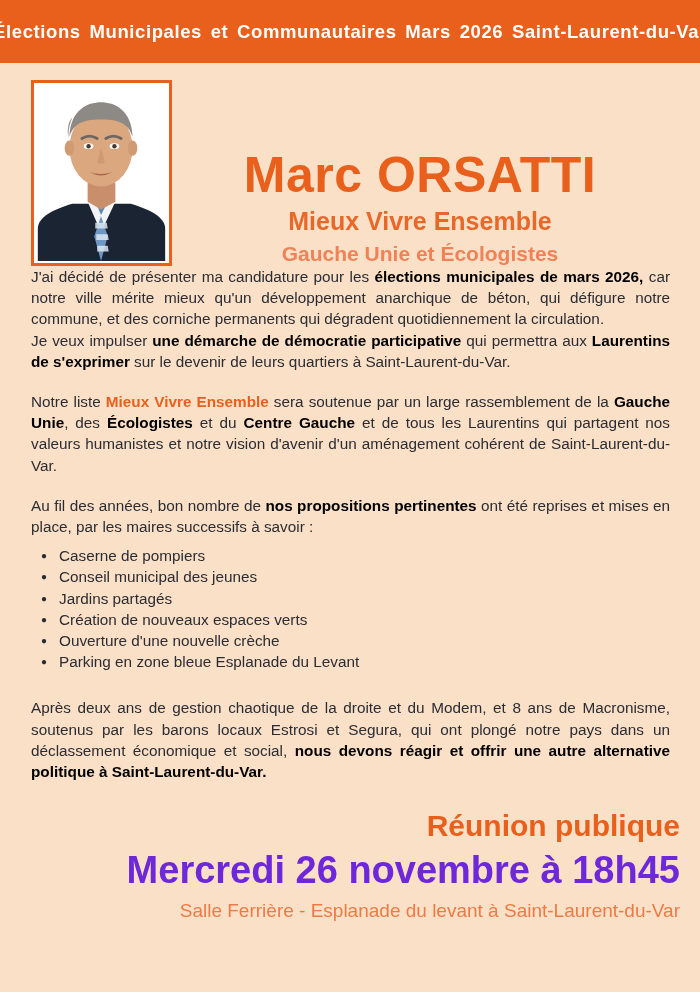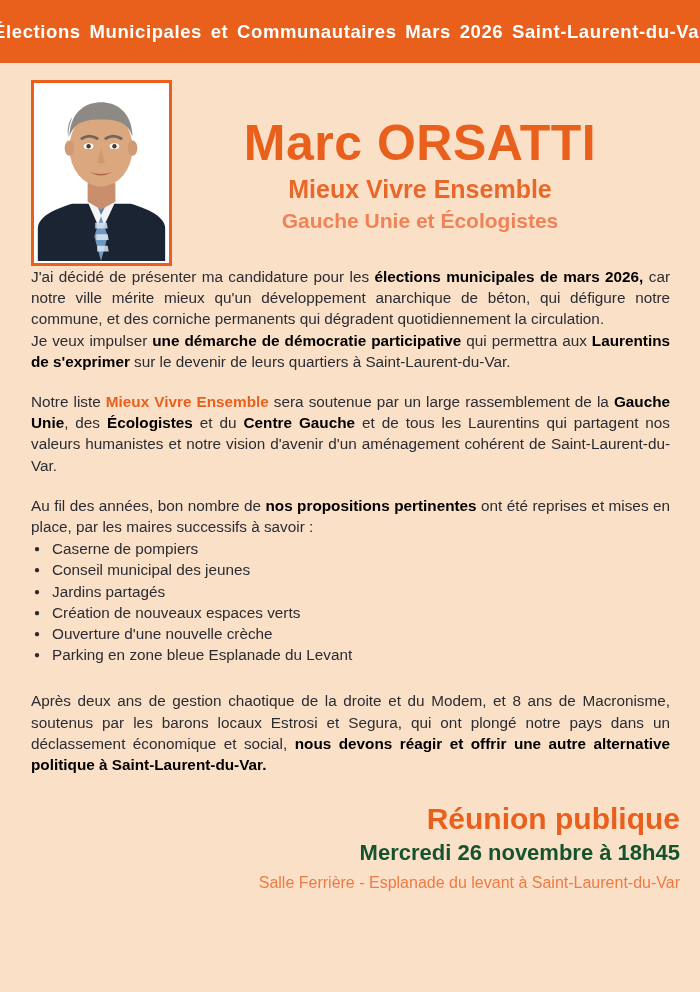--- a/index.html
+++ b/index.html
@@ -39,21 +39,21 @@
     font-size: 18.5px;
     font-weight: bold;
     letter-spacing: 0.6px;
     word-spacing: 3px;
     white-space: nowrap;
   }
 
   
   .masthead {
     display: flex;
-    align-items: center;
+    align-items: flex-end;
     padding: 17px 38px 0 31px;
     box-sizing: border-box;
   }
 
   .photo-frame {
     width: 141px;
     height: 186px;
     border: 3px solid #e8601c;
     background: #ffffff;
     box-sizing: border-box;
@@ -117,21 +117,21 @@
     margin: 0;
   }
   .para + .para { margin-top: 19px; }
   .para.nogap + .para.nogap { margin-top: 0; }
 
   .hl-blue   { color: #000000; font-weight: bold; }
   .hl-orange { color: #e8601c; font-weight: bold; }
 
   .prop-list {
     list-style: none;
-    margin: 1px;
+    margin: 8px;
     padding: 0;
   }
   .prop-item {
     font-size: 15.3px;
     line-height: 21.2px;
     color: #2a2c33;
     position: relative;
     padding-left: 20px;
   }
   .prop-item::before {
@@ -150,28 +150,28 @@
     margin-top: 26px;
     padding: 0 20px;
   }
   .meeting-title {
     font-size: 30px;
     font-weight: bold;
     color: #e8601c;
     line-height: 1.22;
   }
   .meeting-date {
-    font-size: 22px;
-    font-weight: bold;
-    color: #14532d;
+    font-size: 38px;
+    font-weight: bold;
+    color: #6d28d9;
     line-height: 1.22;
     margin-top: 2px;
   }
   .meeting-place {
-    font-size: 16px;
+    font-size: 19px;
     font-weight: normal;
     color: #ee7a44;
     line-height: 1.25;
     margin-top: 6px;
   }
 </style>
 </head>
 <body>
 
 <div class="flyer">

